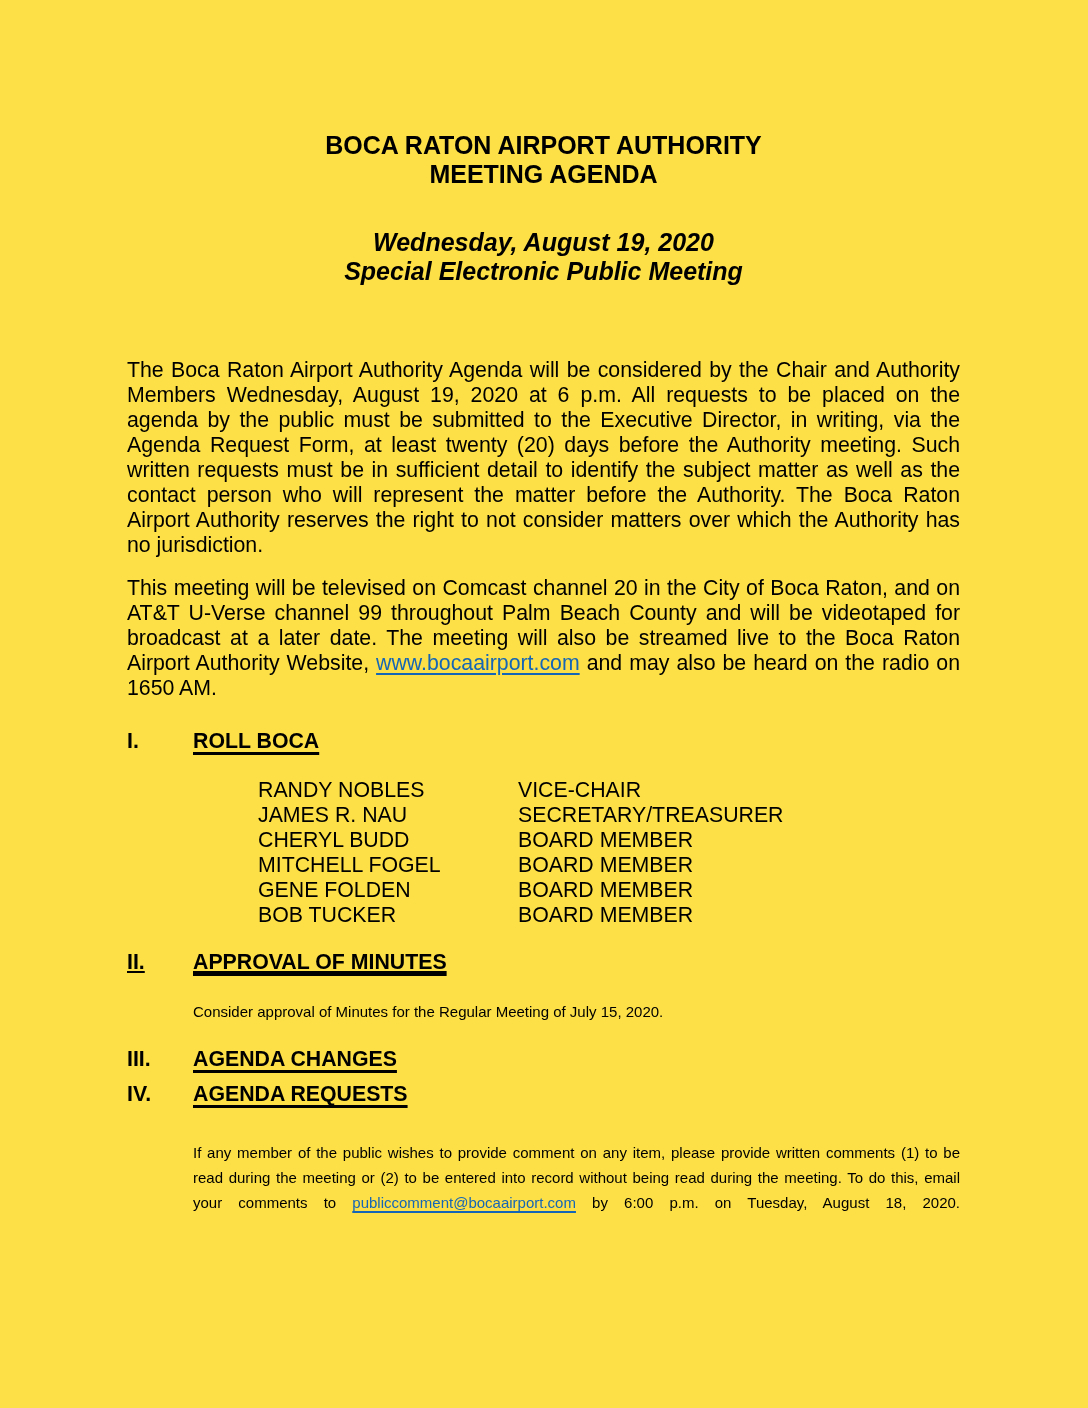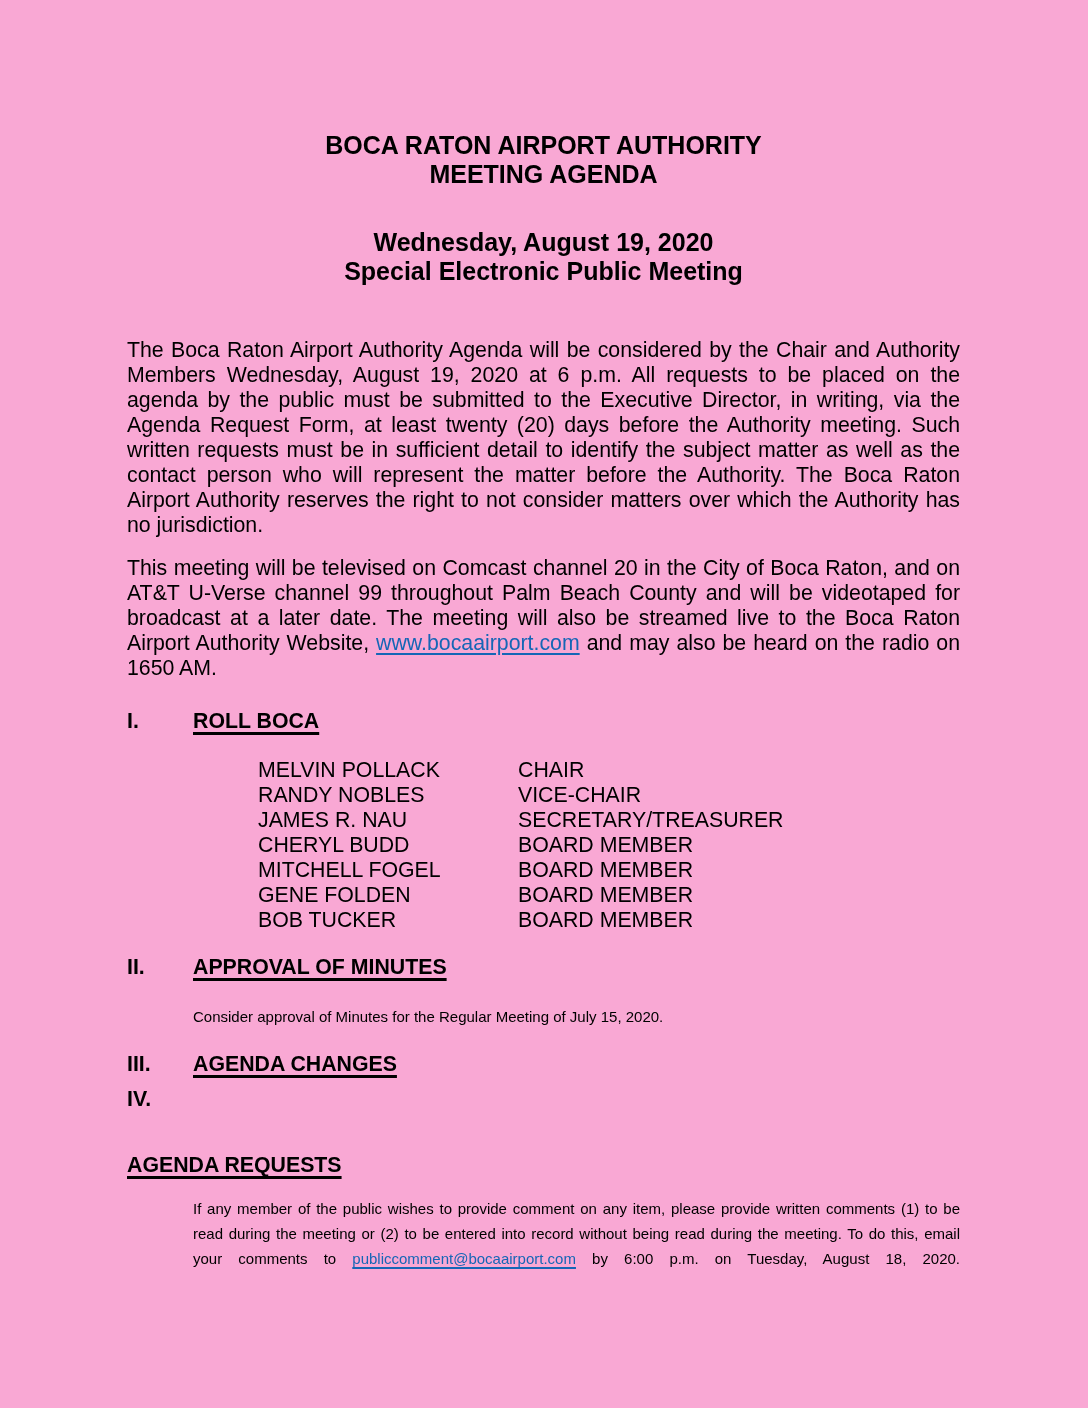--- a/index.html
+++ b/index.html
@@ -14,30 +14,30 @@
     font-family: "Liberation Sans", sans-serif;
     color: #000000;
     position: relative;
   }
   .page {
     box-sizing: border-box;
     width: 1088px;
     height: 1408px;
     padding: 131px 128px 0 127px;
     overflow: hidden;
-    background: #f9a8d4;
+    background: #fde047;
   }
   .doc-title, .doc-subtitle {
     text-align: center;
     font-weight: bold;
     font-size: 25px;
     line-height: 29px;
   }
   .doc-title { margin-bottom: 39px; }
-  .doc-subtitle { margin-bottom: 52px; }
+  .doc-subtitle { margin-bottom: 72px; font-style: italic; }
 
   .para {
     font-size: 21.3px;
     line-height: 25px;
     text-align: justify;
     margin: 0;
   }
   .intro { margin-bottom: 18px; }
   .broadcast { margin-bottom: 28px; }
 
@@ -50,23 +50,23 @@
   }
   .section-heading .numeral {
     width: 66px;
     flex: 0 0 66px;
   }
   .section-heading .label {
     text-decoration: underline;
     text-decoration-thickness: 2.5px;
     text-underline-offset: 4px;
   }
-  .heading-ii { margin-bottom: 24px; }
+  .heading-ii { margin-bottom: 24px; text-decoration: underline; }
   .heading-iii { margin-bottom: 10px; }
-  .heading-iv { margin-bottom: 18px; flex-direction: column; }
+  .heading-iv { margin-bottom: 33px; }
 
   .roll-call-list {
     margin-left: 131px;
     margin-bottom: 22px;
     font-size: 21.3px;
     line-height: 25px;
   }
   .roll-row { display: flex; }
   .roll-name {
     width: 260px;
@@ -112,24 +112,20 @@
 
   <p class="para broadcast"><span>This meeting will be televised on Comcast channel 20 in the City of Boca Raton, and on AT&amp;T U-Verse channel 99 throughout Palm Beach County and will be videotaped for broadcast at a later date.  The meeting will also be streamed live to the Boca Raton Airport Authority Website, </span><a href="#" class="link">www.bocaairport.com</a><span> and may also be heard on the radio on 1650 AM.</span></p>
 
   <div class="section-heading">
     <span class="numeral">I.</span>
     <span class="label">ROLL BOCA</span>
   </div>
 
   <div class="roll-call-list">
     <div class="roll-row">
-      <span class="roll-name">MELVIN POLLACK</span>
-      <span class="roll-role">CHAIR</span>
-    </div>
-    <div class="roll-row">
       <span class="roll-name">RANDY NOBLES</span>
       <span class="roll-role">VICE-CHAIR</span>
     </div>
     <div class="roll-row">
       <span class="roll-name">JAMES R. NAU</span>
       <span class="roll-role">SECRETARY/TREASURER</span>
     </div>
     <div class="roll-row">
       <span class="roll-name">CHERYL BUDD</span>
       <span class="roll-role">BOARD MEMBER</span>

